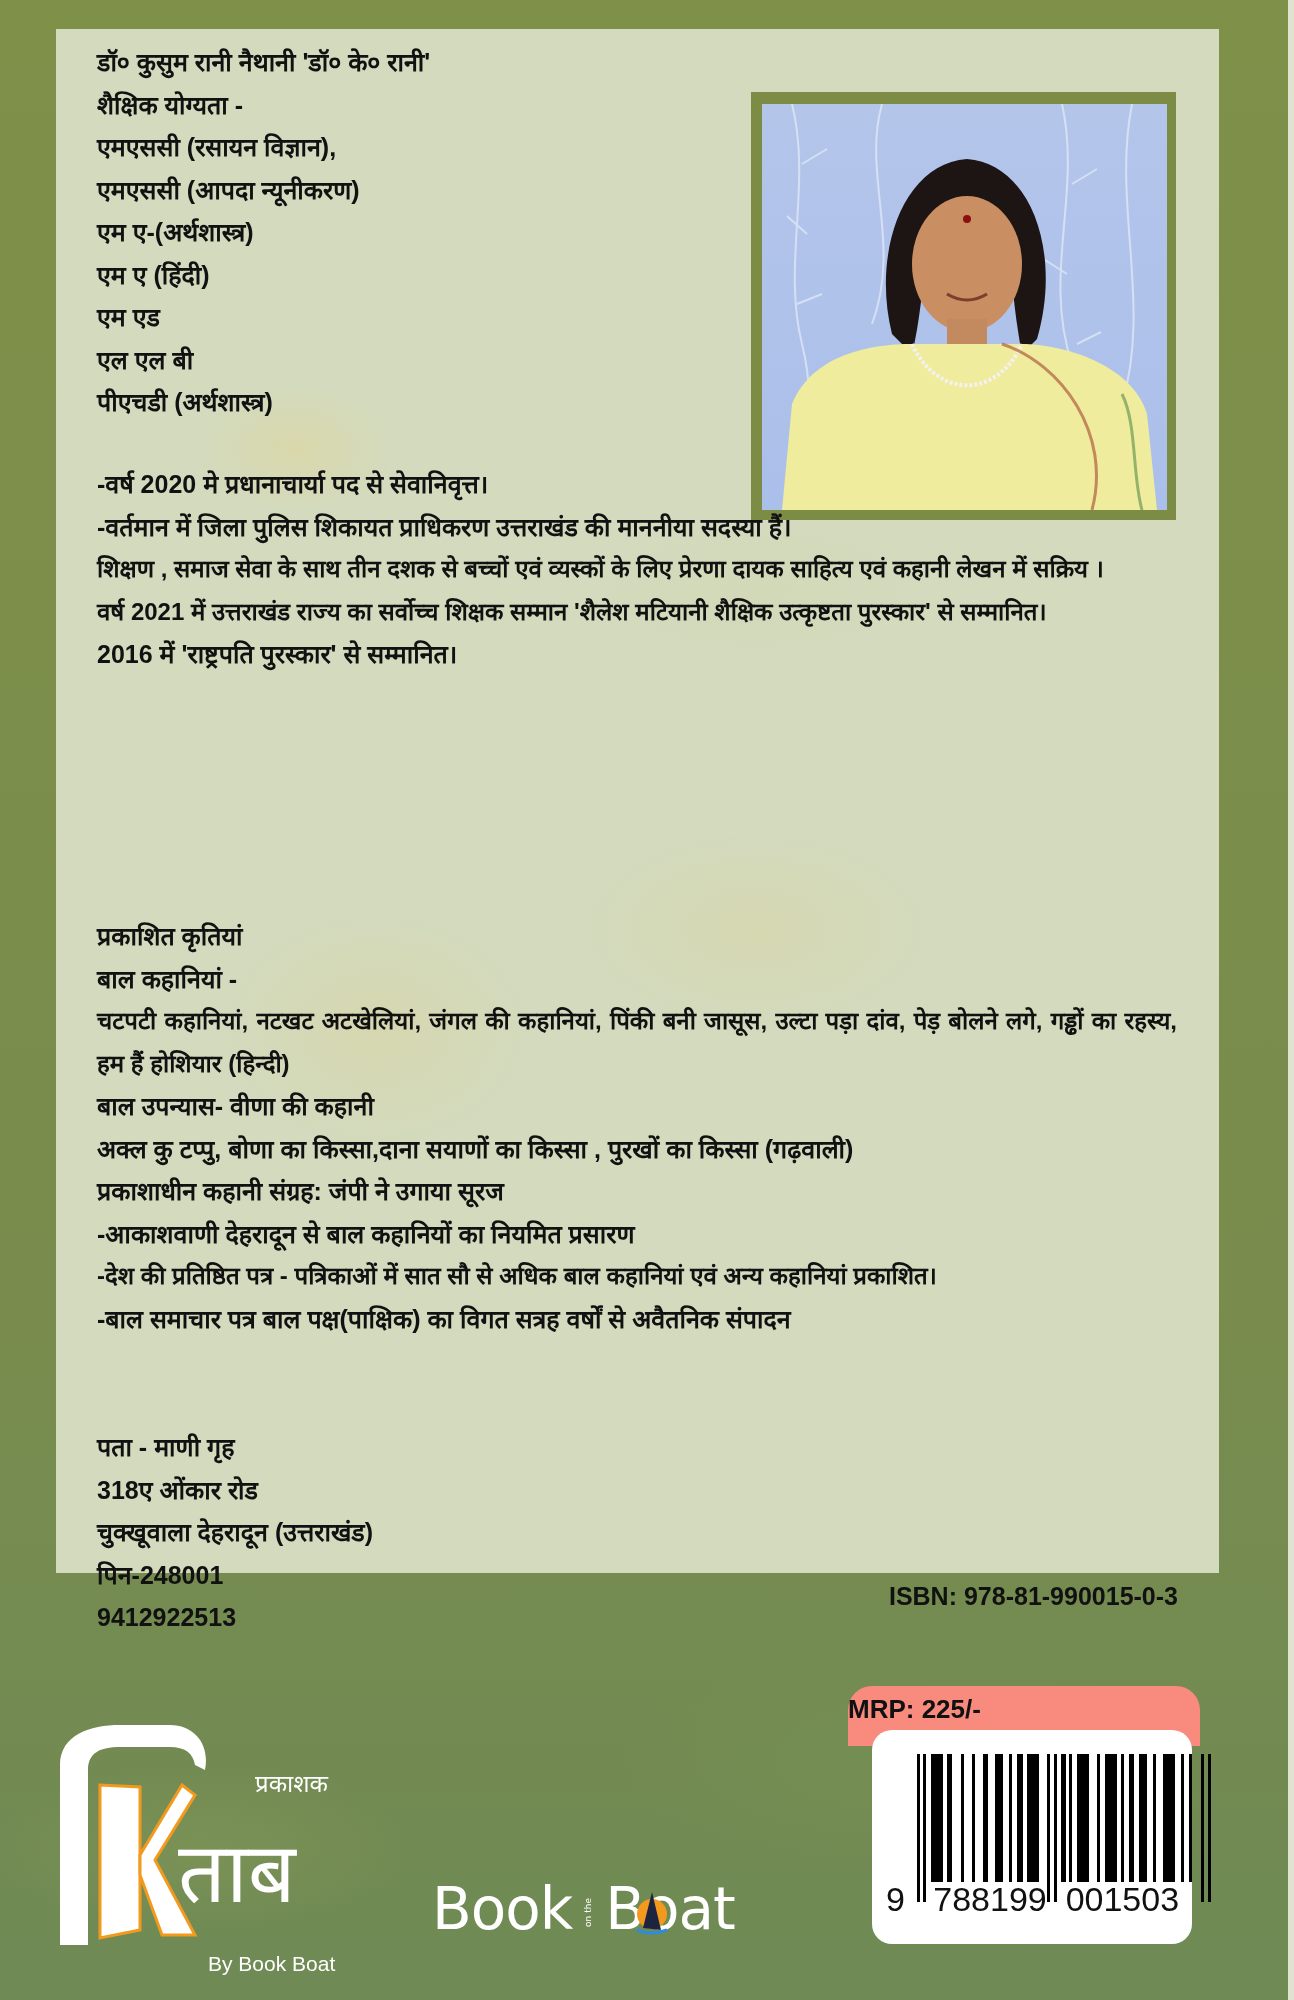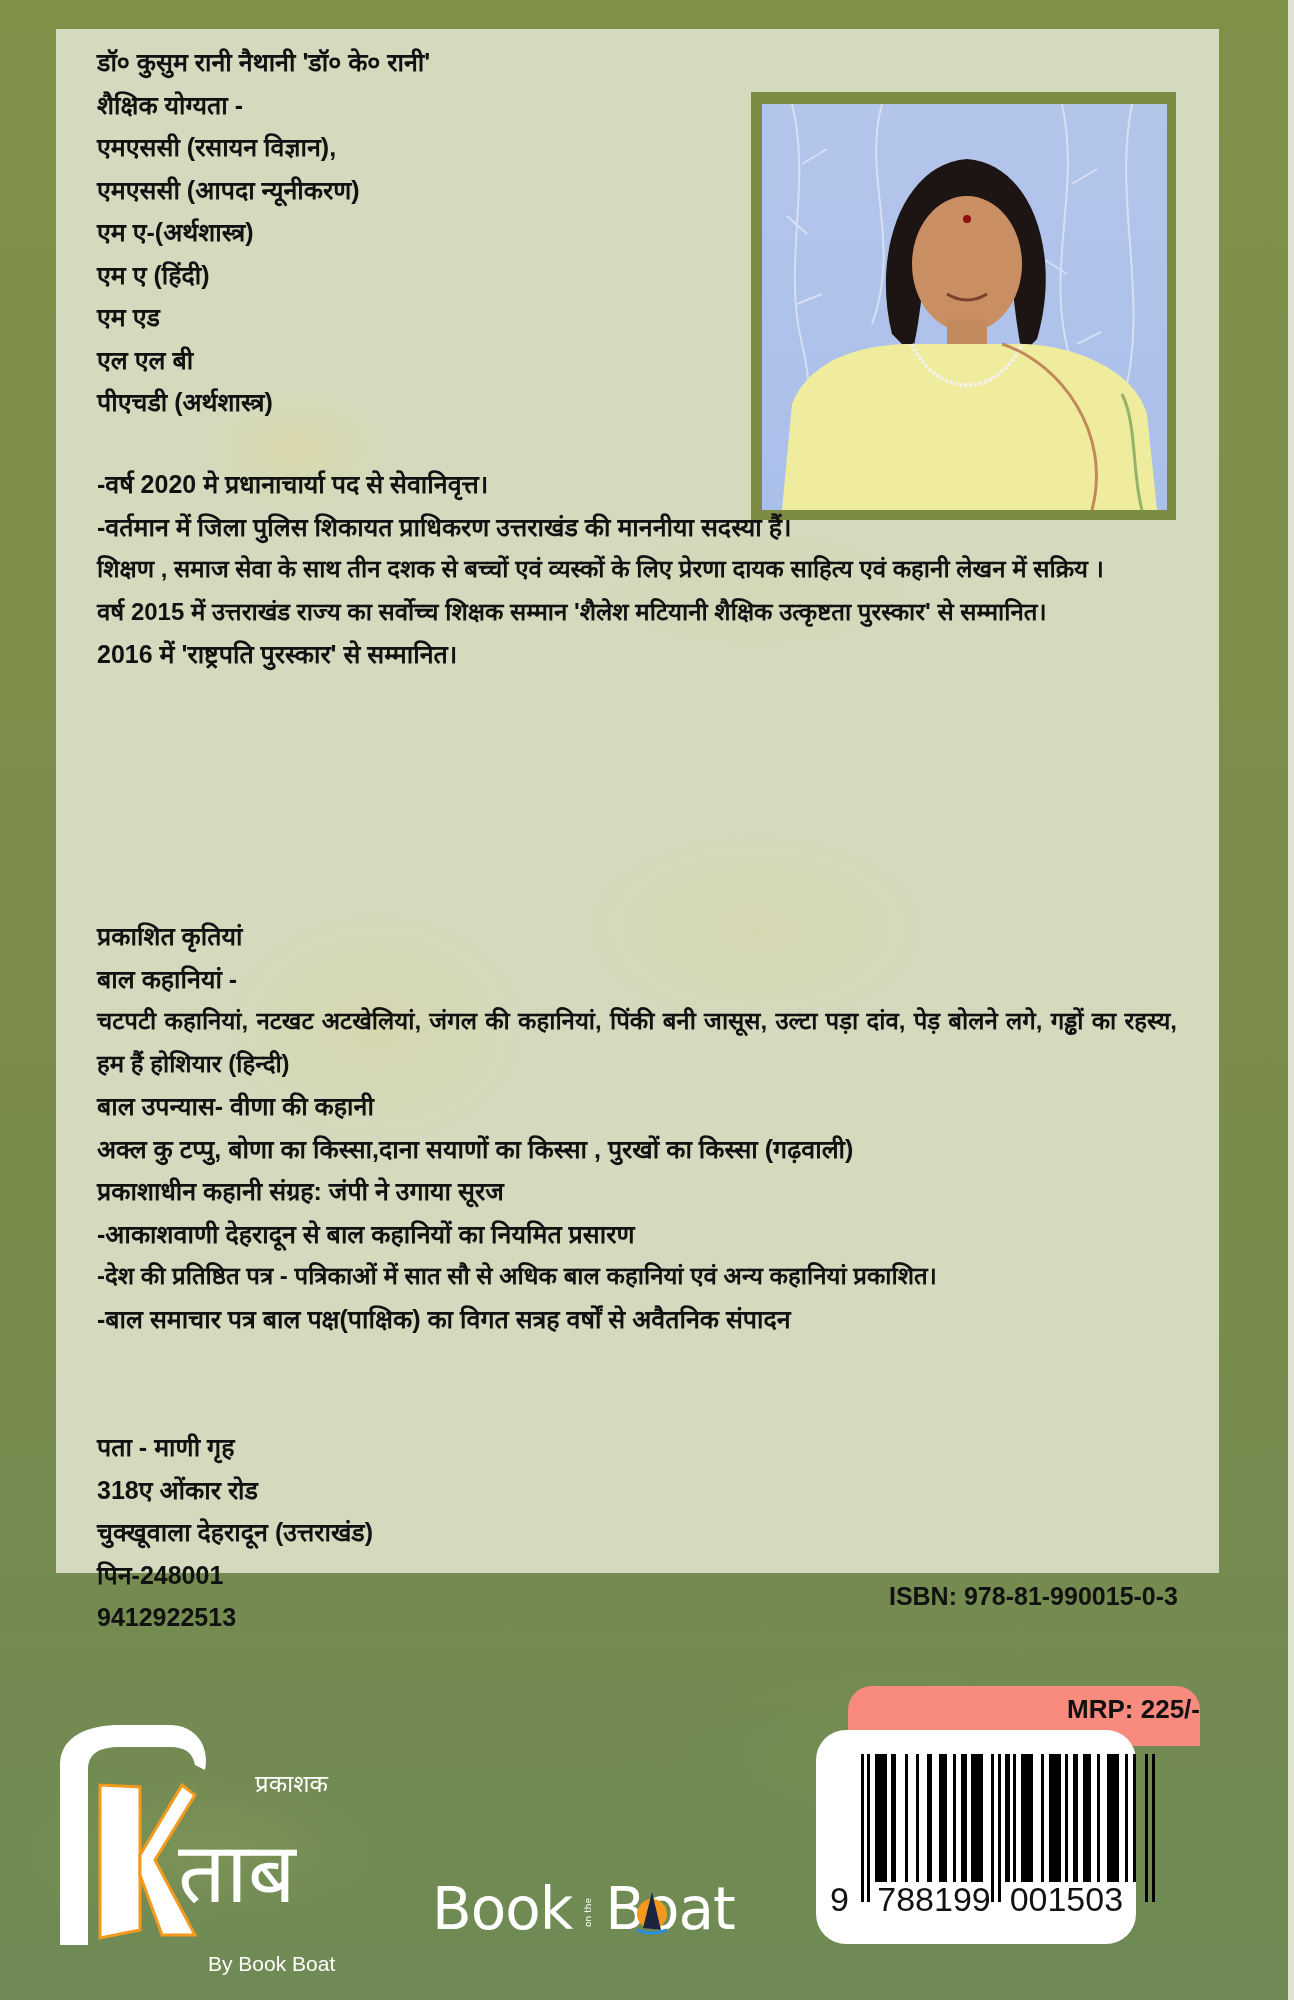--- a/index.html
+++ b/index.html
@@ -50,26 +50,26 @@
   .prakashak { position: absolute; left: 255px; top: 1766px; color: #fff; font-weight: normal; font-size: 24px; font-family: "Liberation Sans", sans-serif; }
   .taab { position: absolute; left: 178px; top: 1800px; color: #fff; font-size: 84px; font-family: "Liberation Sans", sans-serif; line-height: 1; margin-top: 31px; }
   .by-line { position: absolute; left: 208px; top: 1918px; color: #fff; font-size: 21px; font-family: "Liberation Sans", sans-serif; margin-top: 34px; }
 
   .botb { position: absolute; left: 432px; top: 1880px; color: #fff; font-size: 58px; font-family: "DejaVu Sans", sans-serif; letter-spacing: -1px; line-height: 1; }
   .botb .small { font-size: 9px; display: inline-block; transform: rotate(-90deg); letter-spacing: 0; vertical-align: middle; margin: 0 2px; }
 
   .mrp-tab {
     position: absolute; left: 848px; top: 1686px; width: 352px; height: 60px;
     background: #f88a7e; border-radius: 24px 24px 0 0;
-    text-align: right; font-family: "Liberation Sans", sans-serif; font-weight: bold;
+    text-align: left; font-family: "Liberation Sans", sans-serif; font-weight: bold;
     font-size: 26px; line-height: 46px; color: #111;
   }
   .barcode-box {
-    position: absolute; left: 816px; top: 1730px; width: 320px; height: 214px;
-    background: #fff; border-radius: 30px;
+    position: absolute; left: 872px; top: 1730px; width: 320px; height: 214px;
+    background: #fff; border-radius: 20px;
   }
   .bars { position: absolute; left: 45px; top: 24px; width: 330px; height: 148px; }
   .bar-digits { position: absolute; left: 14px; top: 150px; font-family: "Liberation Sans", sans-serif; font-size: 34px; color: #111; white-space: pre; }
 </style>
 </head>
 <body>
 
 <div class="cover">
 
   <div class="panel">
@@ -113,21 +113,21 @@
           <path d="M240 240 C300 260 350 330 330 406" stroke="#a3472f" stroke-width="3" fill="none" opacity="0.6"></path>
           <path d="M360 290 C375 320 370 370 380 406" stroke="#6f9a55" stroke-width="3" fill="none" opacity="0.7"></path>
         </svg>
       </div>
     </div>
 
     <div class="text-block" style="top:434px;">
       <div class="line">-वर्ष 2020 मे प्रधानाचार्या पद से सेवानिवृत्त।</div>
       <div class="line">-वर्तमान में जिला पुलिस शिकायत प्राधिकरण उत्तराखंड की माननीया सदस्या हैं।</div>
       <div class="para">शिक्षण , समाज सेवा के साथ तीन दशक से बच्चों एवं व्यस्कों के लिए प्रेरणा दायक साहित्य एवं कहानी लेखन में सक्रिय ।</div>
-      <div class="para">वर्ष 2015 में उत्तराखंड राज्य का सर्वोच्च शिक्षक सम्मान 'शैलेश मटियानी शैक्षिक उत्कृष्टता पुरस्कार' से सम्मानित।</div>
+      <div class="para">वर्ष 2021 में उत्तराखंड राज्य का सर्वोच्च शिक्षक सम्मान 'शैलेश मटियानी शैक्षिक उत्कृष्टता पुरस्कार' से सम्मानित।</div>
       <div class="line">2016 में 'राष्ट्रपति पुरस्कार' से सम्मानित।</div>
     </div>
 
     <div class="text-block" style="top:886px;">
       <div class="line">प्रकाशित कृतियां</div>
       <div class="line">बाल कहानियां -</div>
       <div class="para">चटपटी कहानियां, नटखट अटखेलियां, जंगल की कहानियां, पिंकी बनी जासूस, उल्टा पड़ा दांव, पेड़ बोलने लगे, गड्ढों का रहस्य, हम हैं होशियार (हिन्दी)</div>
       <div class="line">बाल उपन्यास- वीणा की कहानी</div>
       <div class="line">अक्ल कु टप्पु, बोणा का किस्सा,दाना सयाणों का किस्सा , पुरखों का किस्सा (गढ़वाली)</div>
       <div class="line">प्रकाशाधीन कहानी संग्रह: जंपी ने उगाया सूरज</div>

